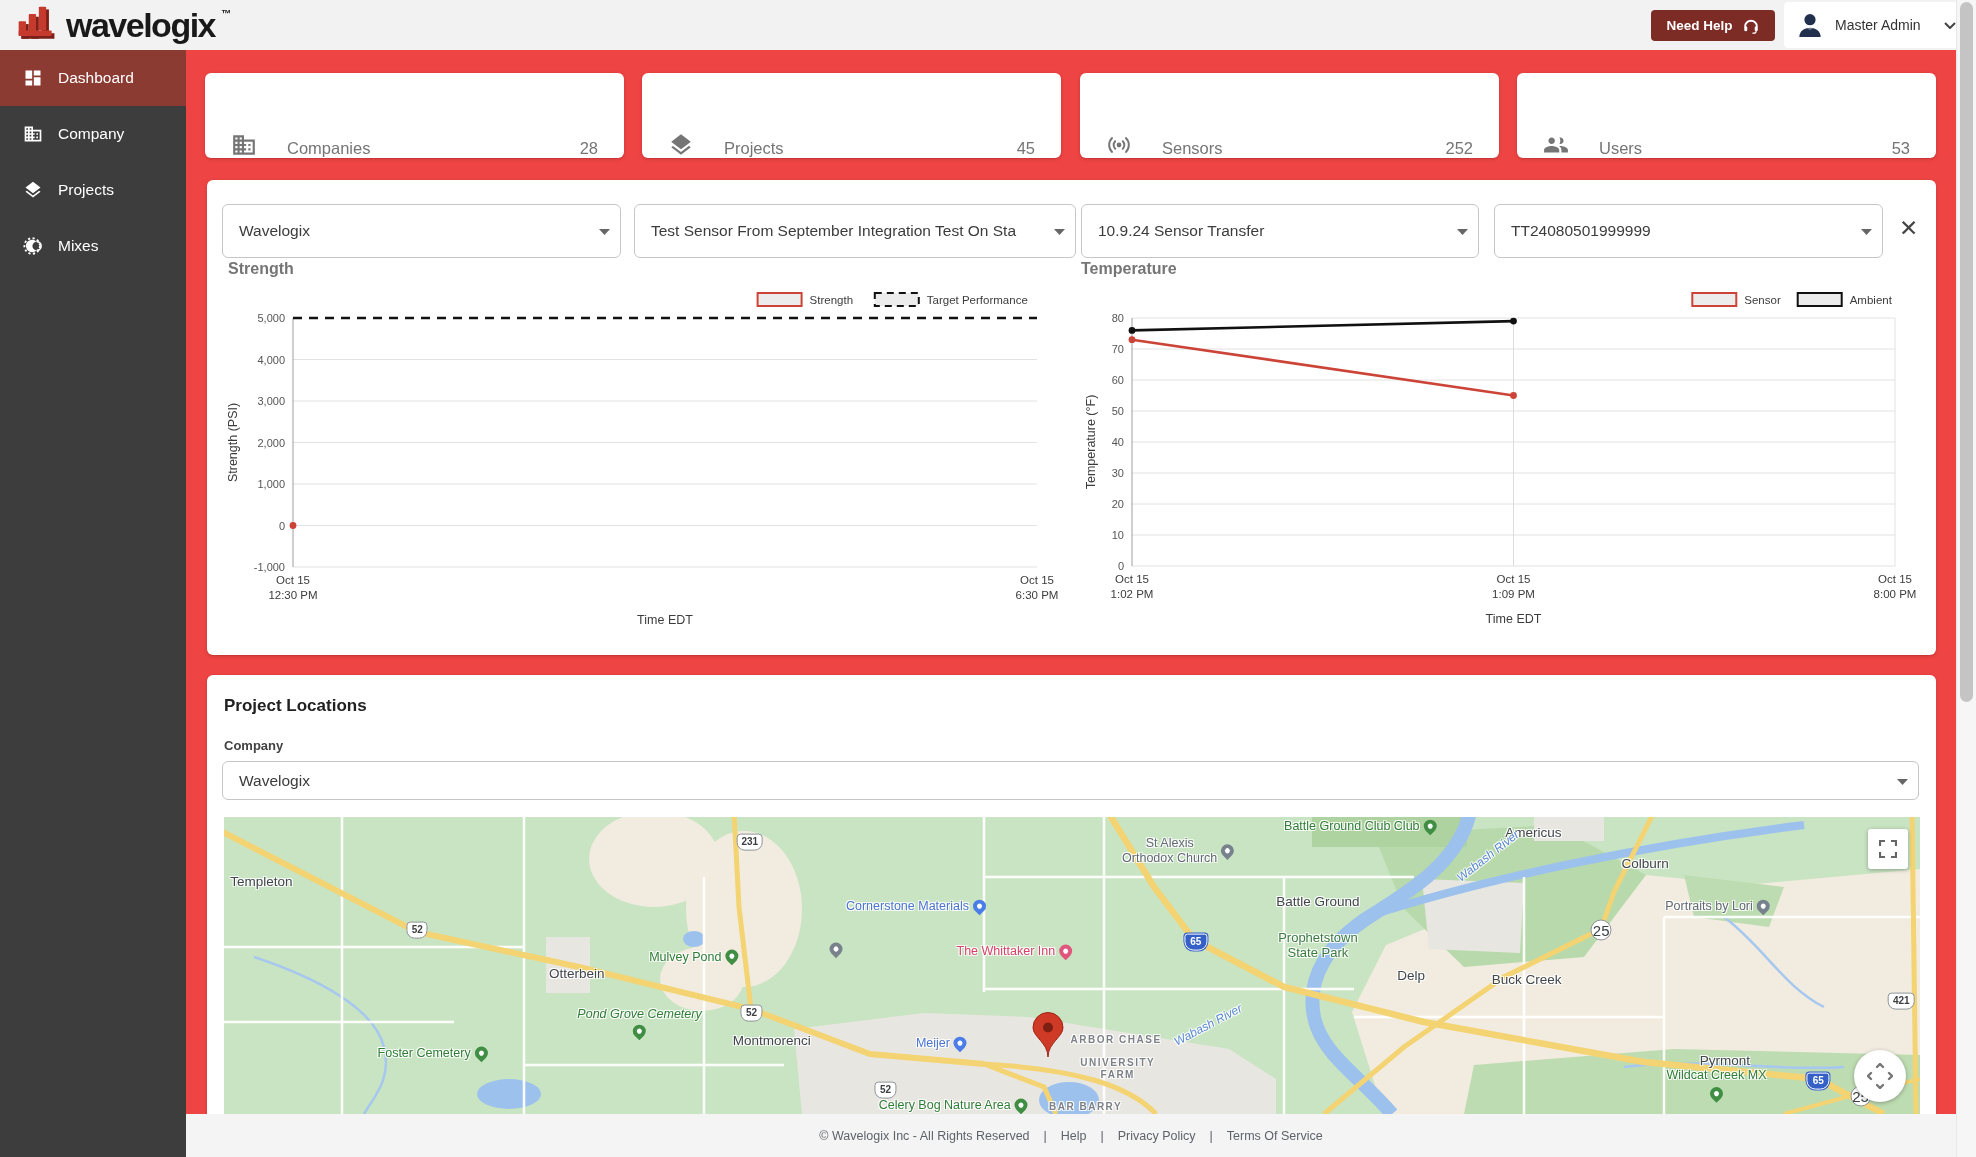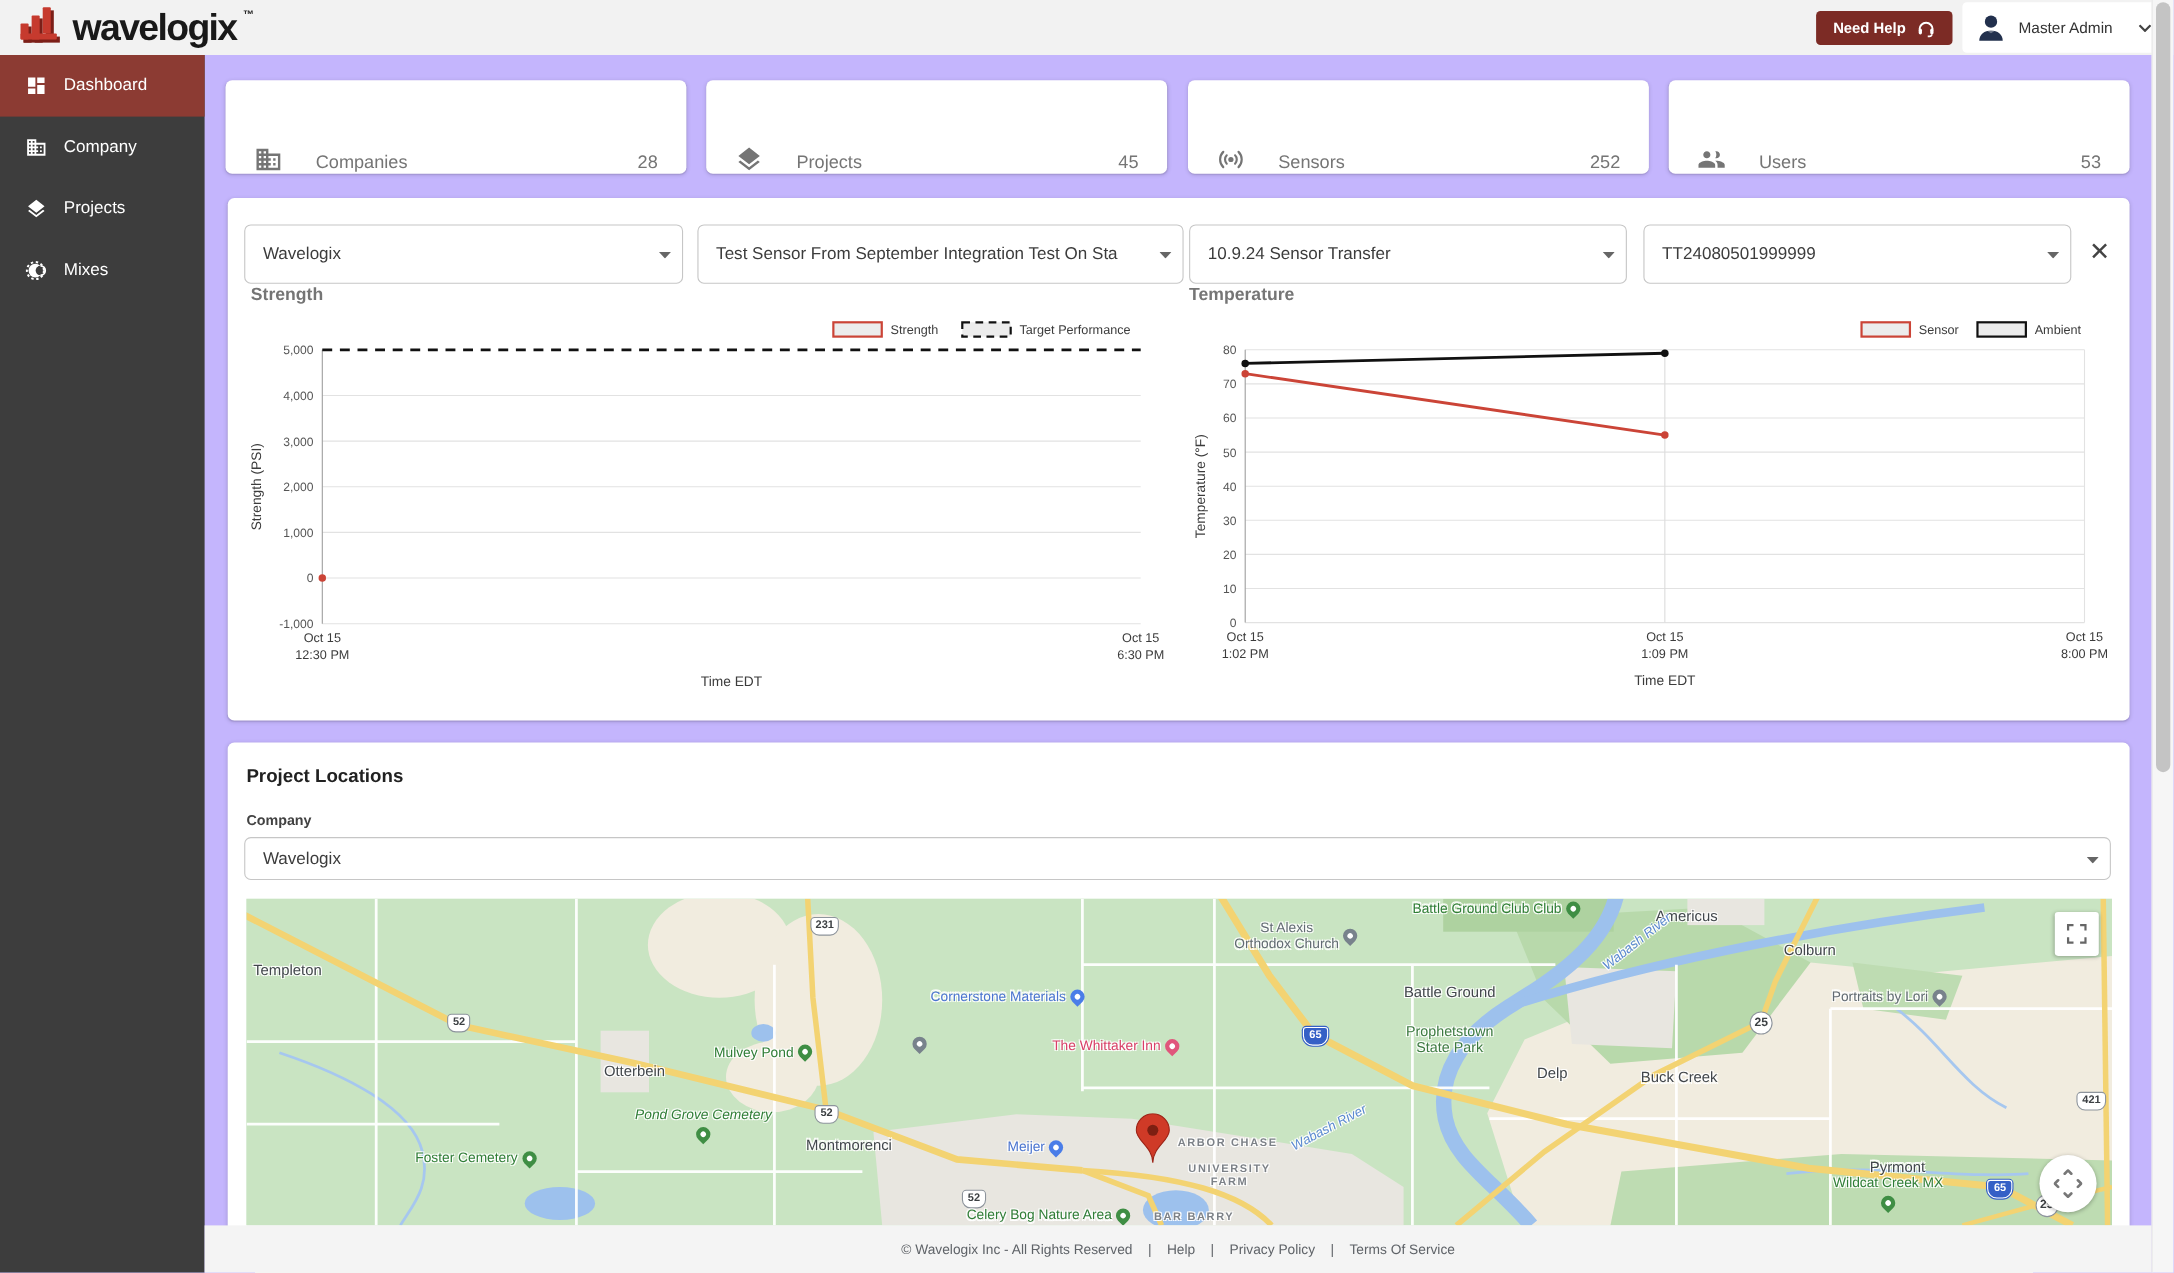--- a/index.html
+++ b/index.html
@@ -1,19 +1,19 @@
 <!DOCTYPE html>
 <html><head>
 <meta charset="utf-8">
 <style>
   * { margin:0; padding:0; box-sizing:border-box; }
   html,body { width:1976px; height:1157px; }
   body { font-family:"Liberation Sans",sans-serif; background:#fafafa; overflow:hidden; }
   svg { font-family:"Liberation Sans",sans-serif; }
-  #app { position:relative; width:1976px; height:1157px; background:#c4b5fd; overflow:hidden; }
+  #app { position:relative; width:1976px; height:1157px; background:#ef4444; overflow:hidden; }
 
   
   .header { position:absolute; top:0; left:0; width:1976px; height:50px; background:#f2f2f2; }
   .logo { position:absolute; left:14px; top:3px; display:flex; align-items:flex-start; gap:6px; }
   .logo-text { font-size:34px; font-weight:bold; color:#191919; letter-spacing:-1.5px; line-height:44px; }
   .tm { font-size:10px; color:#191919; margin-top:5px; font-weight:bold; }
   .need-help { position:absolute; left:1651px; top:10px; width:124px; height:31px; background:#7c2b25; border:none; border-radius:4px; color:#fff; font-size:13.5px; font-weight:bold; display:flex; align-items:center; justify-content:center; gap:9px; cursor:pointer; font-family:inherit; }
   .user-chip { position:absolute; left:1784px; top:2px; width:182px; height:46px; background:#fff; border-radius:4px; display:flex; align-items:center; gap:9px; padding:0 10px; cursor:pointer; }
   .user-name { font-size:14px; color:#333; white-space:nowrap; }
   .chip-caret { margin-left:auto; }
@@ -70,21 +70,21 @@
   .t-gray  { font-size:12.5px; color:#616a72;padding-left:36px; }
   .t-hood  { font-size:10px; color:#7c8187; font-weight:bold; letter-spacing:1.5px; }
   .t-water { font-size:12px; color:#5c8ad2; font-style:italic; }
   .pin-below { flex-direction:column; gap:3px; }
   .pin { width:13px; height:13px; border-radius:50% 50% 50% 0; transform:rotate(-45deg); position:relative; flex:none; }
   .pin::after { content:''; position:absolute; inset:4px; background:#fff; border-radius:50%; }
   .pin-green { background:#3f8e44; } .pin-blue { background:#4a7de8; }
   .pin-pink { background:#e0567c; } .pin-gray { background:#78828c; }
   .t-shield-us, .t-shield-circle, .t-shield-int { text-shadow:none; gap:0; z-index:2; }
   .t-shield-us { background:#fff; border:1.5px solid #8d949c; border-radius:4px 4px 8px 8px; padding:1px 4px 2px; font-size:10px; font-weight:bold; color:#3c4043; }
-  .t-shield-circle { background:#fff; border:1.5px solid #8d949c; border-radius:50%; width:21px; height:21px; justify-content:center; font-size:11px; font-weight:bold; color:#3c4043; }
+  .t-shield-circle { background:#fff; border:1.5px solid #8d949c; border-radius:50%; width:21px; height:21px; justify-content:center; font-size:15px; font-weight:normal; color:#3c4043; }
   .t-shield-int { background:#3560c6; border:1.5px solid #fff; box-shadow:0 0 0 1px #3560c6; border-radius:3px 3px 9px 9px; padding:1px 5px 2px; font-size:10px; font-weight:bold; color:#fff; }
   .main-marker { position:absolute; left:48.6%; top:81%; transform:translate(-50%,-100%); z-index:5; cursor:pointer; }
   .map-fullscreen { position:absolute; right:12px; top:12px; width:40px; height:40px; background:#fff; border:none; border-radius:3px; box-shadow:0 1px 4px rgba(0,0,0,.3); display:flex; align-items:center; justify-content:center; cursor:pointer; z-index:6; }
   .map-pan { position:absolute; right:14px; bottom:12px; width:52px; height:52px; background:#fff; border:none; border-radius:50%; box-shadow:0 1px 4px rgba(0,0,0,.3); display:flex; align-items:center; justify-content:center; cursor:pointer; z-index:6; }
 
   
   .footer { position:absolute; left:186px; top:1114px; width:1770px; height:43px; background:#f4f4f4; display:flex; align-items:center; justify-content:center; gap:14px; font-size:12.5px; color:#5f6368; z-index:50; }
   .foot-link { cursor:pointer; }
 
   

